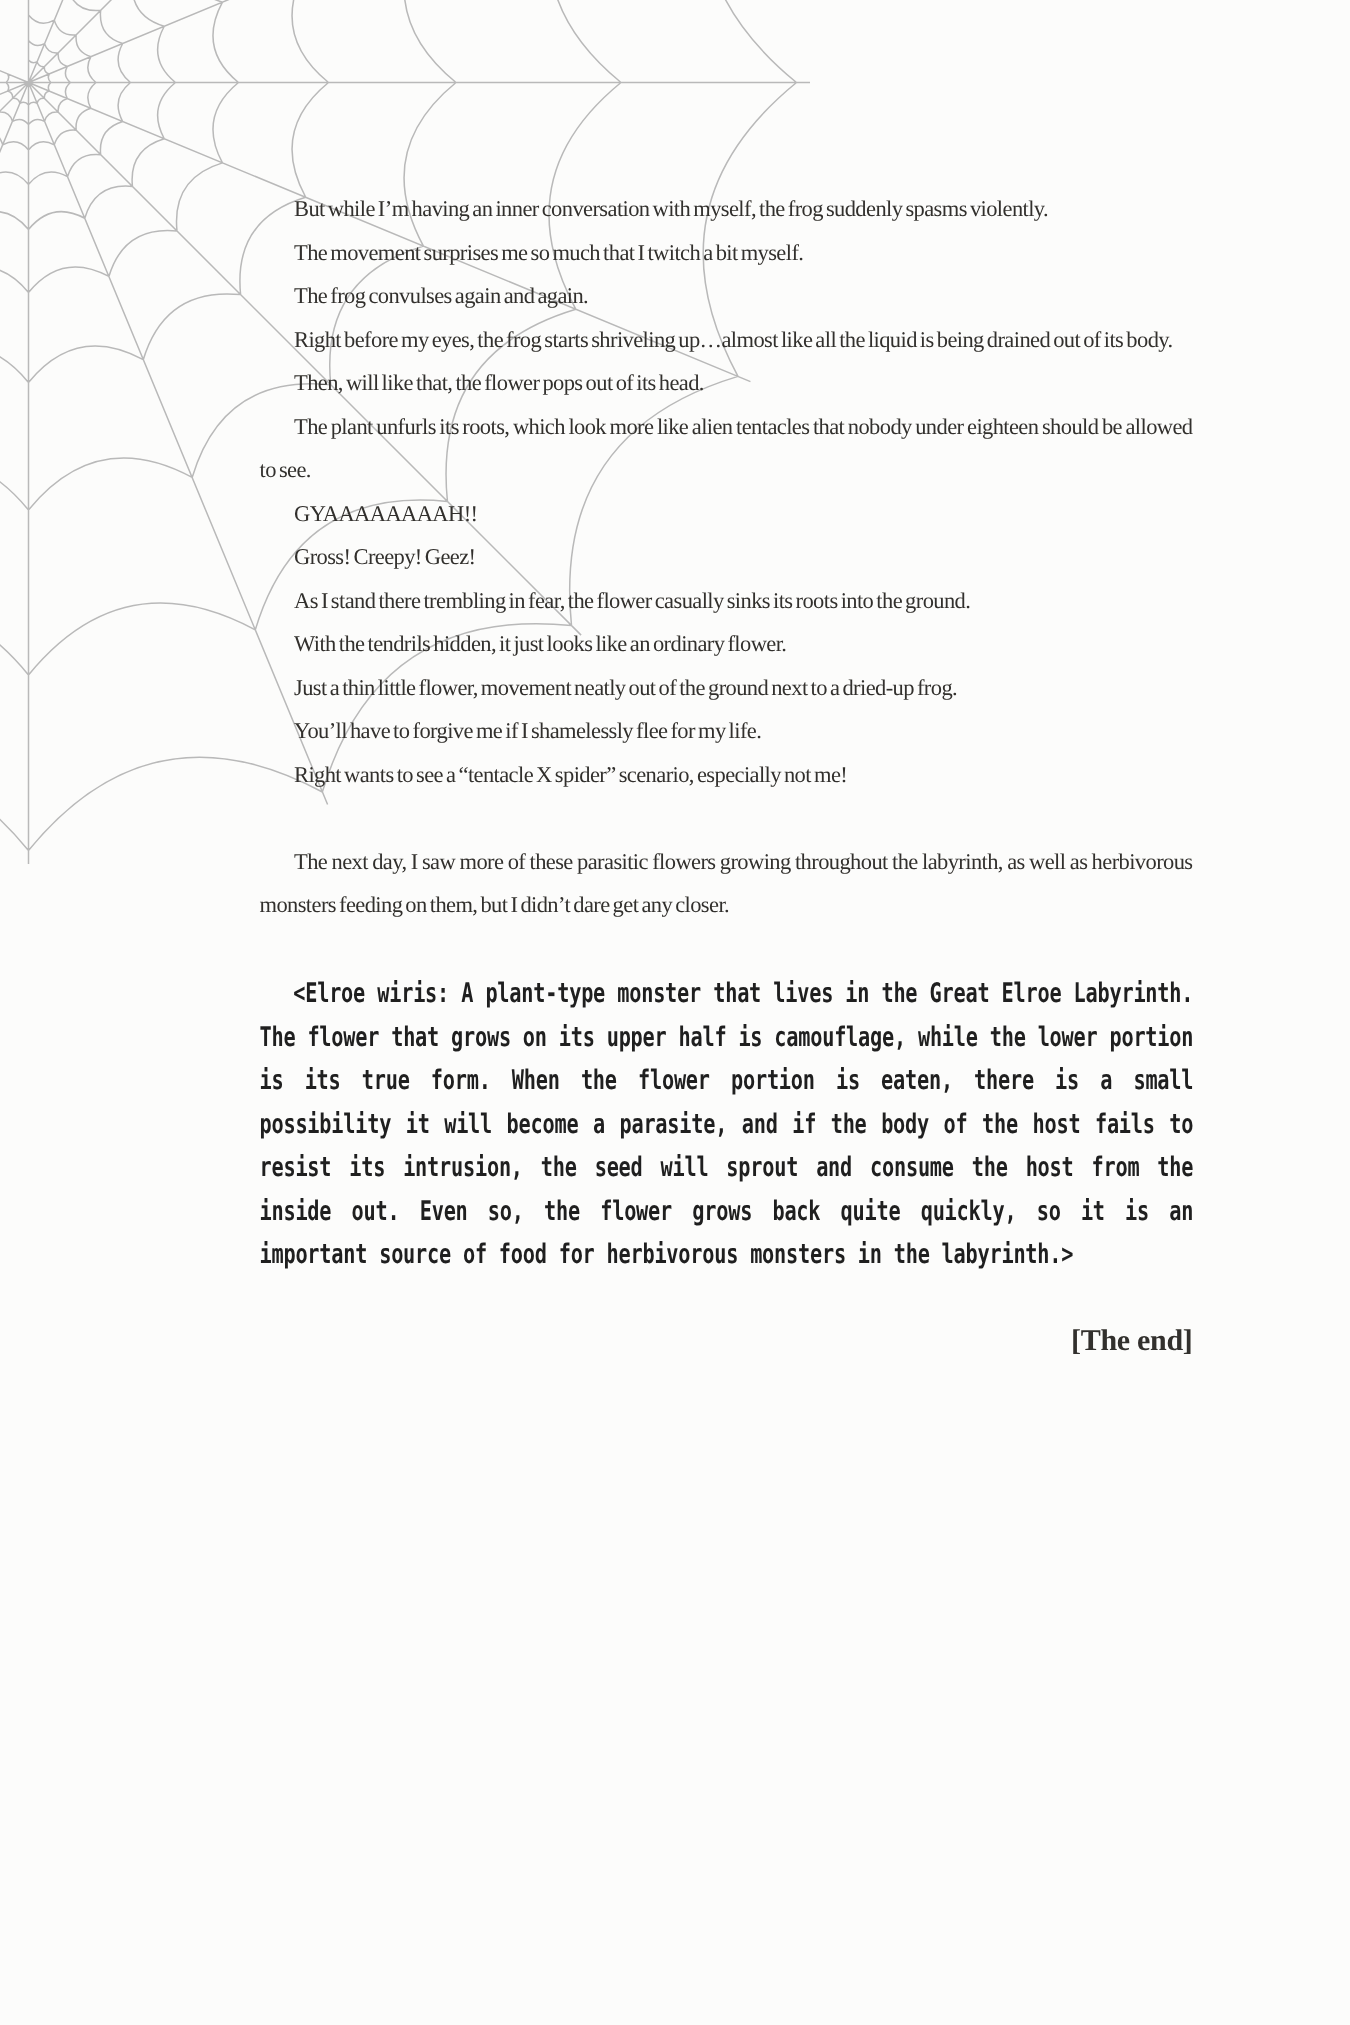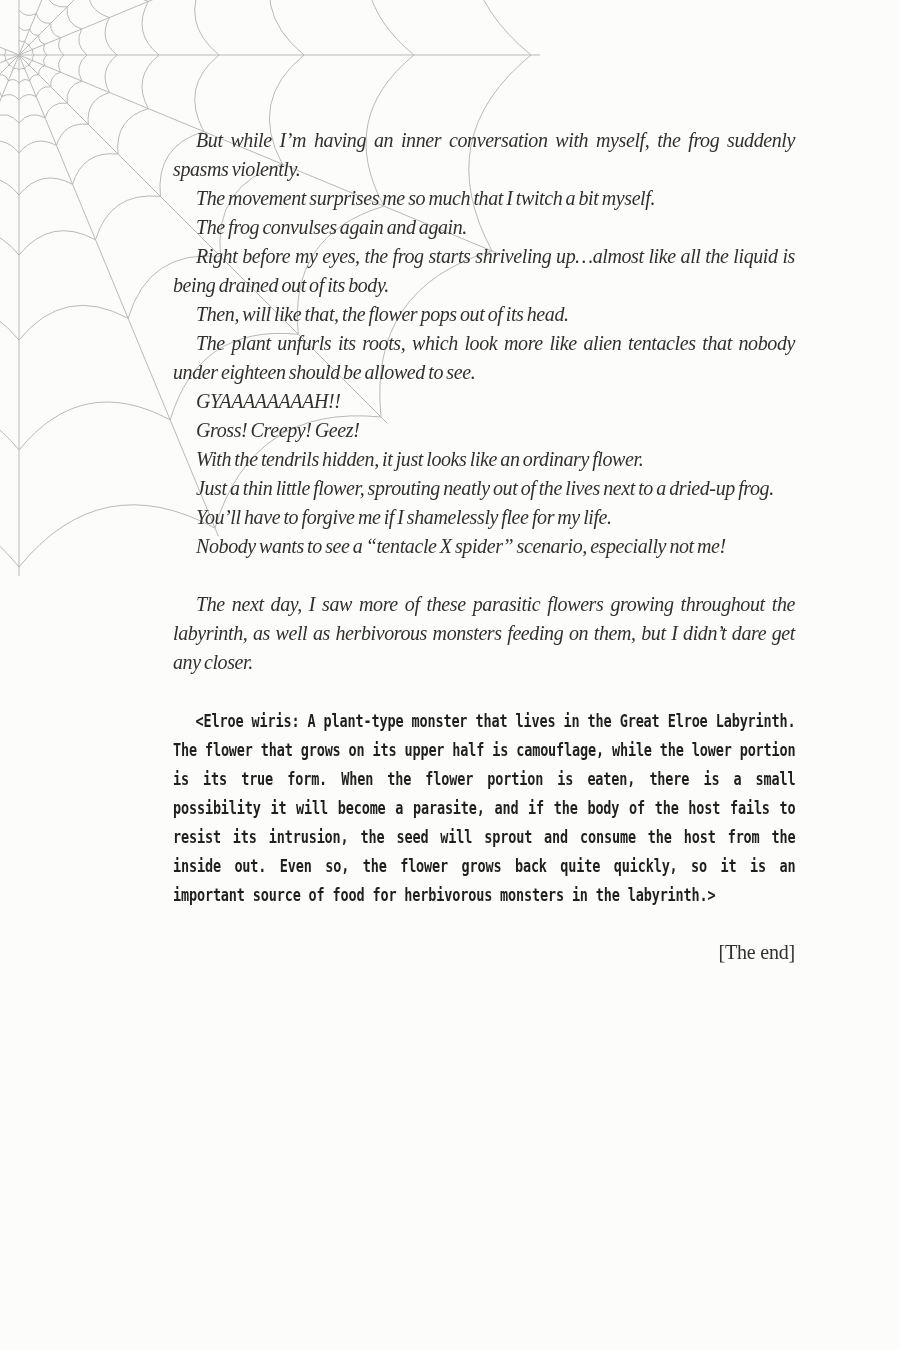--- a/index.html
+++ b/index.html
@@ -22,27 +22,26 @@
   }
   .text-col {
     position: absolute;
     left: 173px;
     top: 126px;
     width: 622px;
     color: #32302d;
   }
   .para {
     margin: 0;
-    font-size: 20px;
+    font-size: 15px;
     line-height: 29px;
     letter-spacing: -0.4px;
     word-spacing: -1.3px;
     text-align: justify;
     text-indent: 23px;
-    font-style: italic;
   }
   .para.spaced {
     margin-top: 29px;
   }
   .appraisal {
     margin: 29px 0 0 0;
     width: 830px;
     transform: scaleX(0.75);
     transform-origin: 0 0;
     font-family: "DejaVu Sans Mono", monospace;
@@ -53,40 +52,42 @@
     text-align: justify;
     text-indent: 30px;
     color: #1f1f1f;
   }
   .the-end {
     margin-top: 29px;
     font-size: 20px;
     line-height: 29px;
     text-align: right;
     letter-spacing: -0.2px;
+    font-weight: bold;
   }
 </style>
 </head>
 <body>
 
 <svg class="web-svg" width="640" height="640" viewBox="0 0 640 640">
     <path d="M19 55L19.0 -466.0M19 55L218.4 -426.3M19 55L387.4 -313.4M19 55L500.3 -144.4M19 55L540.0 55.0M19 55L500.3 254.4M19 55L387.4 423.4M19 55L218.4 536.3M19 55L19.0 576.0M19 55L-180.4 536.3M19 55L-349.4 423.4M19 55L-462.3 254.4M19 55L-502.0 55.0M19 55L-462.3 -144.4M19.0 40.0Q21.4 42.9 24.7 41.1M24.7 41.1Q25.8 44.8 29.6 44.4M29.6 44.4Q29.2 48.2 32.9 49.3M32.9 49.3Q31.1 52.6 34.0 55.0M34.0 55.0Q31.1 57.4 32.9 60.7M32.9 60.7Q29.2 61.8 29.6 65.6M29.6 65.6Q25.8 65.2 24.7 68.9M24.7 68.9Q21.4 67.1 19.0 70.0M19.0 70.0Q16.6 67.1 13.3 68.9M13.3 68.9Q12.2 65.2 8.4 65.6M8.4 65.6Q8.8 61.8 5.1 60.7M5.1 60.7Q6.9 57.4 4.0 55.0M4.0 55.0Q6.9 52.6 5.1 49.3M19.0 27.0Q23.5 32.5 29.7 29.1M29.7 29.1Q31.8 35.9 38.8 35.2M38.8 35.2Q38.1 42.2 44.9 44.3M44.9 44.3Q41.5 50.5 47.0 55.0M47.0 55.0Q41.5 59.5 44.9 65.7M44.9 65.7Q38.1 67.8 38.8 74.8M38.8 74.8Q31.8 74.1 29.7 80.9M29.7 80.9Q23.5 77.5 19.0 83.0M19.0 83.0Q14.5 77.5 8.3 80.9M8.3 80.9Q6.2 74.1 -0.8 74.8M-0.8 74.8Q-0.1 67.8 -6.9 65.7M-6.9 65.7Q-3.5 59.5 -9.0 55.0M-9.0 55.0Q-3.5 50.5 -6.9 44.3M19.0 10.0Q26.2 18.8 36.2 13.4M36.2 13.4Q39.5 24.3 50.8 23.2M50.8 23.2Q49.7 34.5 60.6 37.8M60.6 37.8Q55.2 47.8 64.0 55.0M64.0 55.0Q55.2 62.2 60.6 72.2M60.6 72.2Q49.7 75.5 50.8 86.8M50.8 86.8Q39.5 85.7 36.2 96.6M36.2 96.6Q26.2 91.2 19.0 100.0M19.0 100.0Q11.8 91.2 1.8 96.6M1.8 96.6Q-1.5 85.7 -12.8 86.8M-12.8 86.8Q-11.7 75.5 -22.6 72.2M-22.6 72.2Q-17.2 62.2 -26.0 55.0M-26.0 55.0Q-17.2 47.8 -22.6 37.8M19.0 -13.0Q29.9 0.3 45.0 -7.8M45.0 -7.8Q50.0 8.6 67.1 6.9M67.1 6.9Q65.4 24.0 81.8 29.0M81.8 29.0Q73.7 44.1 87.0 55.0M87.0 55.0Q73.7 65.9 81.8 81.0M81.8 81.0Q65.4 86.0 67.1 103.1M67.1 103.1Q50.0 101.4 45.0 117.8M45.0 117.8Q29.9 109.7 19.0 123.0M19.0 123.0Q8.1 109.7 -7.0 117.8M-7.0 117.8Q-12.0 101.4 -29.1 103.1M-29.1 103.1Q-27.4 86.0 -43.8 81.0M19.0 -43.0Q34.7 -23.8 56.5 -35.5M56.5 -35.5Q63.6 -11.8 88.3 -14.3M88.3 -14.3Q85.8 10.4 109.5 17.5M109.5 17.5Q97.8 39.3 117.0 55.0M117.0 55.0Q97.8 70.7 109.5 92.5M109.5 92.5Q85.8 99.6 88.3 124.3M88.3 124.3Q63.6 121.8 56.5 145.5M56.5 145.5Q34.7 133.8 19.0 153.0M19.0 153.0Q3.3 133.8 -18.5 145.5M-18.5 145.5Q-25.6 121.8 -50.3 124.3M118.0 -44.0Q114.5 -8.8 148.3 1.4M148.3 1.4Q131.6 32.6 159.0 55.0M159.0 55.0Q131.6 77.4 148.3 108.6M148.3 108.6Q114.5 118.8 118.0 154.0M118.0 154.0Q82.8 150.5 72.6 184.3M72.6 184.3Q41.4 167.6 19.0 195.0M19.0 195.0Q-3.4 167.6 -34.6 184.3M-34.6 184.3Q-44.8 150.5 -80.0 154.0M160.4 -86.4Q155.4 -36.1 203.8 -21.5M203.8 -21.5Q179.8 23.0 219.0 55.0M219.0 55.0Q179.8 87.0 203.8 131.5M203.8 131.5Q155.4 146.1 160.4 196.4M160.4 196.4Q110.1 191.4 95.5 239.8M95.5 239.8Q51.0 215.8 19.0 255.0M19.0 255.0Q-13.0 215.8 -57.5 239.8M282.3 -54.1Q248.2 9.4 304.0 55.0M304.0 55.0Q248.2 100.6 282.3 164.1M282.3 164.1Q213.3 184.8 220.5 256.5M220.5 256.5Q148.8 249.3 128.1 318.3M128.1 318.3Q64.6 284.2 19.0 340.0M19.0 340.0Q-26.6 284.2 -90.1 318.3M383.9 -96.2Q336.7 -8.2 414.0 55.0M414.0 55.0Q336.7 118.2 383.9 206.2M383.9 206.2Q288.3 234.9 298.3 334.3M298.3 334.3Q198.9 324.3 170.2 419.9M170.2 419.9Q82.2 372.7 19.0 450.0M19.0 450.0Q-44.2 372.7 -132.2 419.9M492.0 -140.9Q430.8 -26.9 531.0 55.0M531.0 55.0Q430.8 136.9 492.0 250.9M492.0 250.9Q368.1 288.3 381.0 417.0M381.0 417.0Q252.3 404.1 214.9 528.0M214.9 528.0Q100.9 466.8 19.0 567.0M19.0 567.0Q-62.9 466.8 -176.9 528.0" fill="none" stroke="#b9b9b9" stroke-width="1"></path>
   </svg>
 
 <main class="text-col">
   <p class="para">But while I’m having an inner conversation with myself, the frog suddenly spasms violently.</p>
   <p class="para">The movement surprises me so much that I twitch a bit myself.</p>
   <p class="para">The frog convulses again and again.</p>
   <p class="para">Right before my eyes, the frog starts shriveling up…almost like all the liquid is being drained out of its body.</p>
   <p class="para">Then, will like that, the flower pops out of its head.</p>
   <p class="para">The plant unfurls its roots, which look more like alien tentacles that nobody under eighteen should be allowed to see.</p>
   <p class="para">GYAAAAAAAAH!!</p>
   <p class="para">Gross! Creepy! Geez!</p>
+  <p class="para">As I stand there trembling in fear, the flower casually sinks its roots into the ground.</p>
   <p class="para">With the tendrils hidden, it just looks like an ordinary flower.</p>
-  <p class="para">Just a thin little flower, sprouting neatly out of the lives next to a dried-up frog.</p>
+  <p class="para">Just a thin little flower, movement neatly out of the ground next to a dried-up frog.</p>
   <p class="para">You’ll have to forgive me if I shamelessly flee for my life.</p>
-  <p class="para">Nobody wants to see a “tentacle X spider” scenario, especially not me!</p>
+  <p class="para">Right wants to see a “tentacle X spider” scenario, especially not me!</p>
   <p class="para spaced">The next day, I saw more of these parasitic flowers growing throughout the labyrinth, as well as herbivorous monsters feeding on them, but I didn’t dare get any closer.</p>
 
   <p class="appraisal">&lt;Elroe wiris: A plant-type monster that lives in the Great Elroe Labyrinth. The flower that grows on its upper half is camouflage, while the lower portion is its true form. When the flower portion is eaten, there is a small possibility it will become a parasite, and if the body of the host fails to resist its intrusion, the seed will sprout and consume the host from the inside out. Even so, the flower grows back quite quickly, so it is an important source of food for herbivorous monsters in the labyrinth.&gt;</p>
 
   <div class="the-end">[The end]</div>
 </main>
 
 </body></html>

